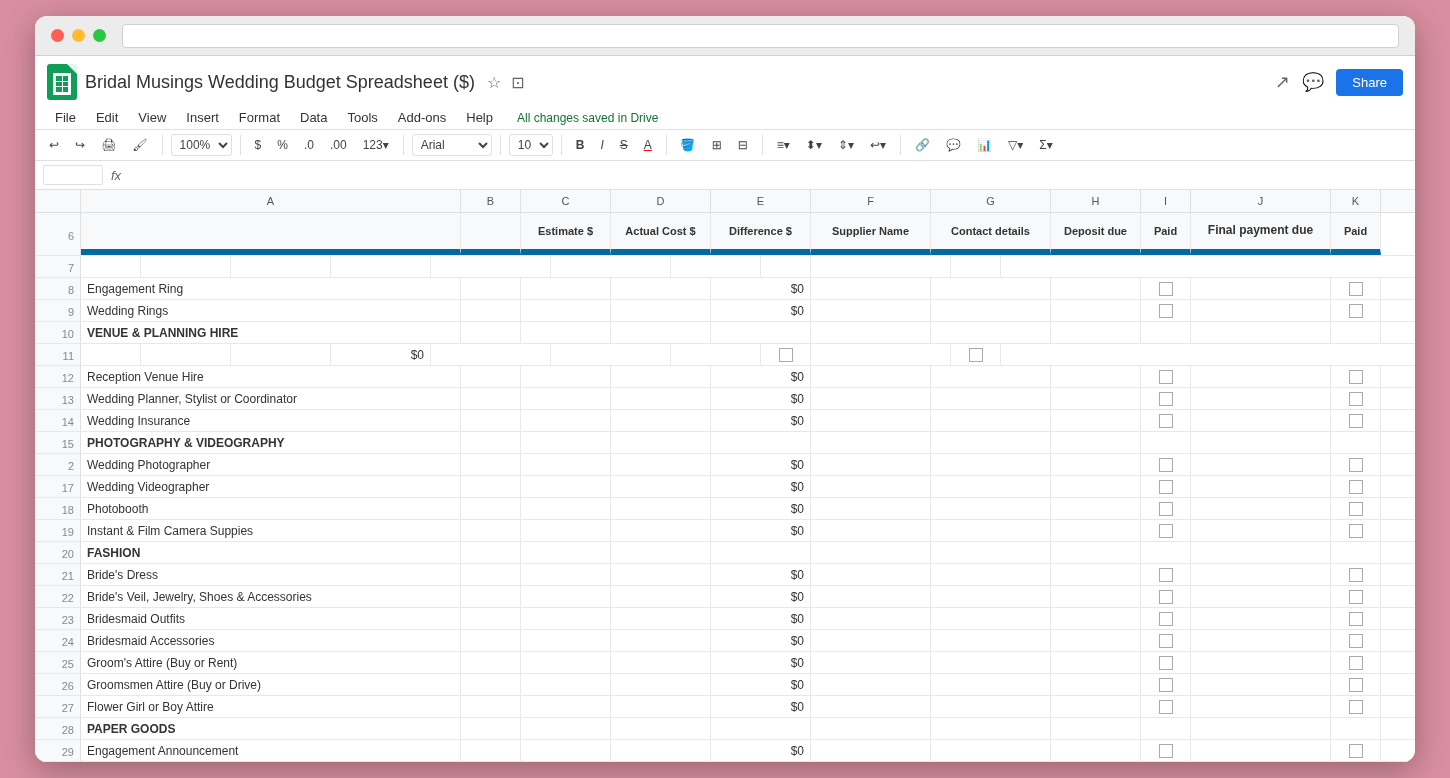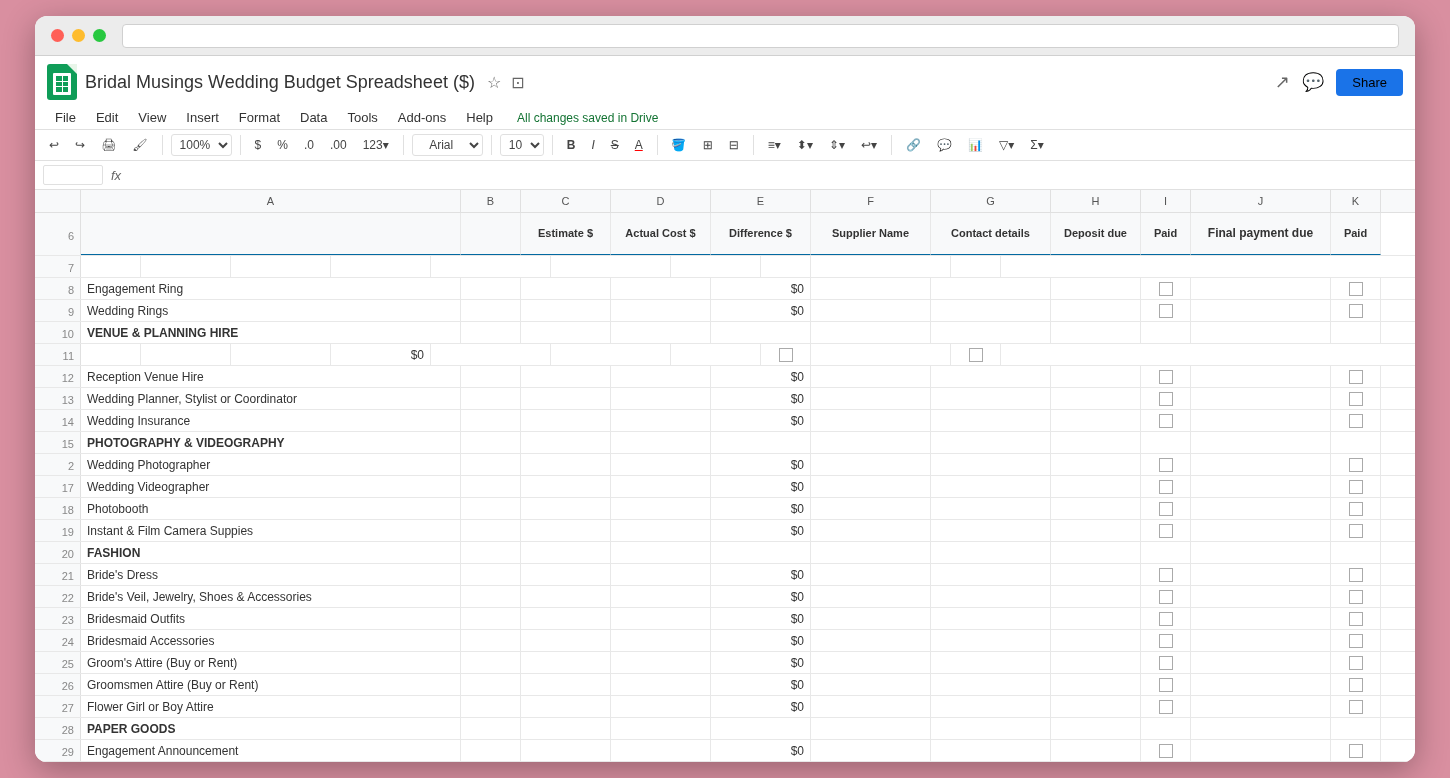--- a/index.html
+++ b/index.html
@@ -122,21 +122,21 @@
       border-radius: 3px;
     }
     .menu-saved {
       font-size: 12px;
       color: #137333;
       margin-left: 12px;
     }
     .share-btn {
       margin-left: auto;
       background: #1a73e8;
-      color: #000000;
+      color: #ffffff;
       border: none;
       padding: 6px 16px;
       border-radius: 4px;
       font-size: 13px;
       cursor: pointer;
       font-weight: 500;
     }
     .toolbar {
       background: #fff;
       border-bottom: 1px solid #e0e0e0;
@@ -282,21 +282,21 @@
     .cell.col-K { width: 50px; min-width: 50px; justify-content: center; }
     .section-header-row .cell {
       font-weight: bold;
       background: #fff;
     }
     .header-row-6 .cell {
       font-weight: bold;
       font-size: 11px;
       color: #333;
       background: #f8f9fa;
-      border-bottom: 1px solid #0369a1;
+      border-bottom: 6px solid #0369a1;
       text-align: center;
       justify-content: center;
       white-space: normal;
       line-height: 1.3;
     }
     .header-row-6 .cell.col-A { justify-content: flex-start; }
     .header-row-6 .cell.col-E { justify-content: center; }
     .checkbox-cell {
       width: 14px;
       height: 14px;
@@ -372,21 +372,21 @@
     <select class="toolbar-select">
       <option>100%</option>
     </select>
     <div class="toolbar-separator"></div>
     <button class="toolbar-btn">$</button>
     <button class="toolbar-btn">%</button>
     <button class="toolbar-btn">.0</button>
     <button class="toolbar-btn">.00</button>
     <button class="toolbar-btn">123▾</button>
     <div class="toolbar-separator"></div>
-    <select class="toolbar-select" style="width:71px;text-align:center;">
+    <select class="toolbar-select" style="width:80px;">
       <option>Arial</option>
     </select>
     <div class="toolbar-separator"></div>
     <select class="toolbar-select" style="width:44px;">
       <option>10</option>
     </select>
     <div class="toolbar-separator"></div>
     <button class="toolbar-btn" style="font-weight:bold;">B</button>
     <button class="toolbar-btn" style="font-style:italic;">I</button>
     <button class="toolbar-btn" style="text-decoration:line-through;">S</button>
@@ -768,21 +768,21 @@
           <div class="cell col-I">
             <div class="checkbox-cell"></div>
           </div>
           <div class="cell col-J"></div>
           <div class="cell col-K">
             <div class="checkbox-cell"></div>
           </div>
         </div>
         <div class="sheet-row">
           <div class="row-num">26</div>
-          <div class="cell col-A">Groomsmen Attire (Buy or Rent)</div>
+          <div class="cell col-A">Groomsmen Attire (Buy or Drive)</div>
           <div class="cell col-B"></div>
           <div class="cell col-C"></div>
           <div class="cell col-D"></div>
           <div class="cell col-E">$0</div>
           <div class="cell col-F"></div>
           <div class="cell col-G"></div>
           <div class="cell col-H"></div>
           <div class="cell col-I">
             <div class="checkbox-cell"></div>
           </div>

